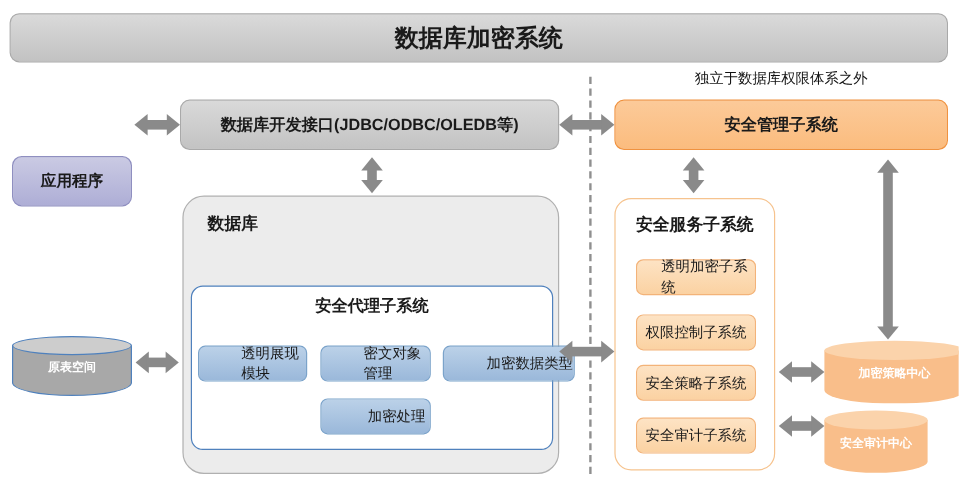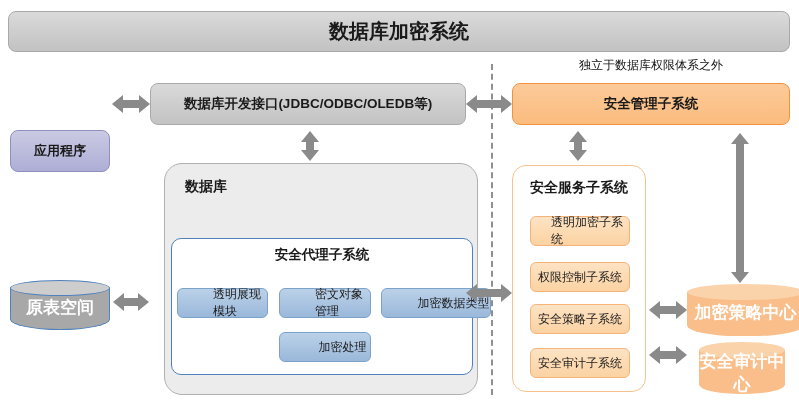--- a/index.html
+++ b/index.html
@@ -45,21 +45,21 @@
   }
   .mgmt-box {
     left:512px; top:83px; width:278px; height:42px;
     background:linear-gradient(#fcca99,#fbbc7e);
     border:1.5px solid #f0923f; border-radius:8px;
     font-size:13.5px;
   }
 
   
   .db-box {
-    left:164px; top:163px; width:314px; height:232px;
+    left:152px; top:163px; width:314px; height:232px;
     background:#ececec; border:1.5px solid #b0b0b0; border-radius:18px;
   }
   .db-label {
     position:absolute; left:20px; top:14px;
     font-size:14px; font-weight:bold;
   }
   .agent-box {
     position:absolute; left:6px; top:74px; width:302px; height:137px;
     background:#ffffff; border:1.5px solid #4f81bd; border-radius:10px;
   }
@@ -104,27 +104,27 @@
   .cyl-top {
     position:absolute; left:0; right:0; top:0; height:16px;
     border-radius:50%; z-index:2;
   }
   .cyl-body {
     position:absolute; left:0; right:0; top:8px; bottom:0;
     border-radius:0 0 50px 50px / 0 0 11px 11px;
   }
   .cyl-label {
     position:absolute; left:0; right:0; top:50%; transform:translateY(-40%);
-    text-align:center; color:#ffffff; font-weight:bold; font-size:17px; z-index:3;
+    text-align:center; color:#ffffff; font-weight:bold; font-size:10px; z-index:3;
   }
   .src-cyl { left:10px; top:280px; width:100px; height:50px; }
   .src-cyl .cyl-top  { background:#cdcdcd; border:1.5px solid #4f81bd; }
   .src-cyl .cyl-body { background:#a8a8a8; border:1.5px solid #4f81bd; border-top:none; }
   .policy-cyl { left:687px; top:284px; width:117px; height:52px; }
-  .audit-cyl  { left:687px; top:342px; width:86px; height:52px;margin-left:12px; }
+  .audit-cyl  { left:687px; top:342px; width:86px; height:52px; }
   .policy-cyl .cyl-top, .audit-cyl .cyl-top  { background:#fbd3ab; }
   .policy-cyl .cyl-body, .audit-cyl .cyl-body { background:#f9be8a; }
 
   
   .divider {
     left:491px; top:64px; height:331px; width:0;
     border-left:2px dashed #8f8f8f;
   }
 
   

